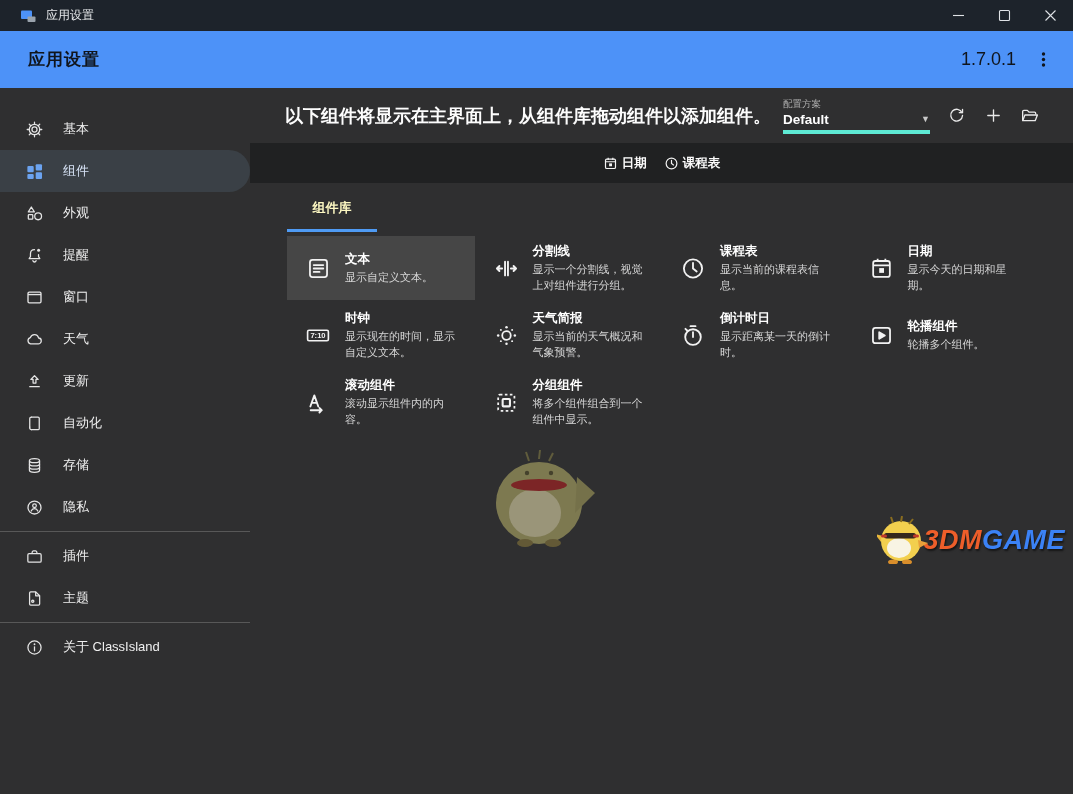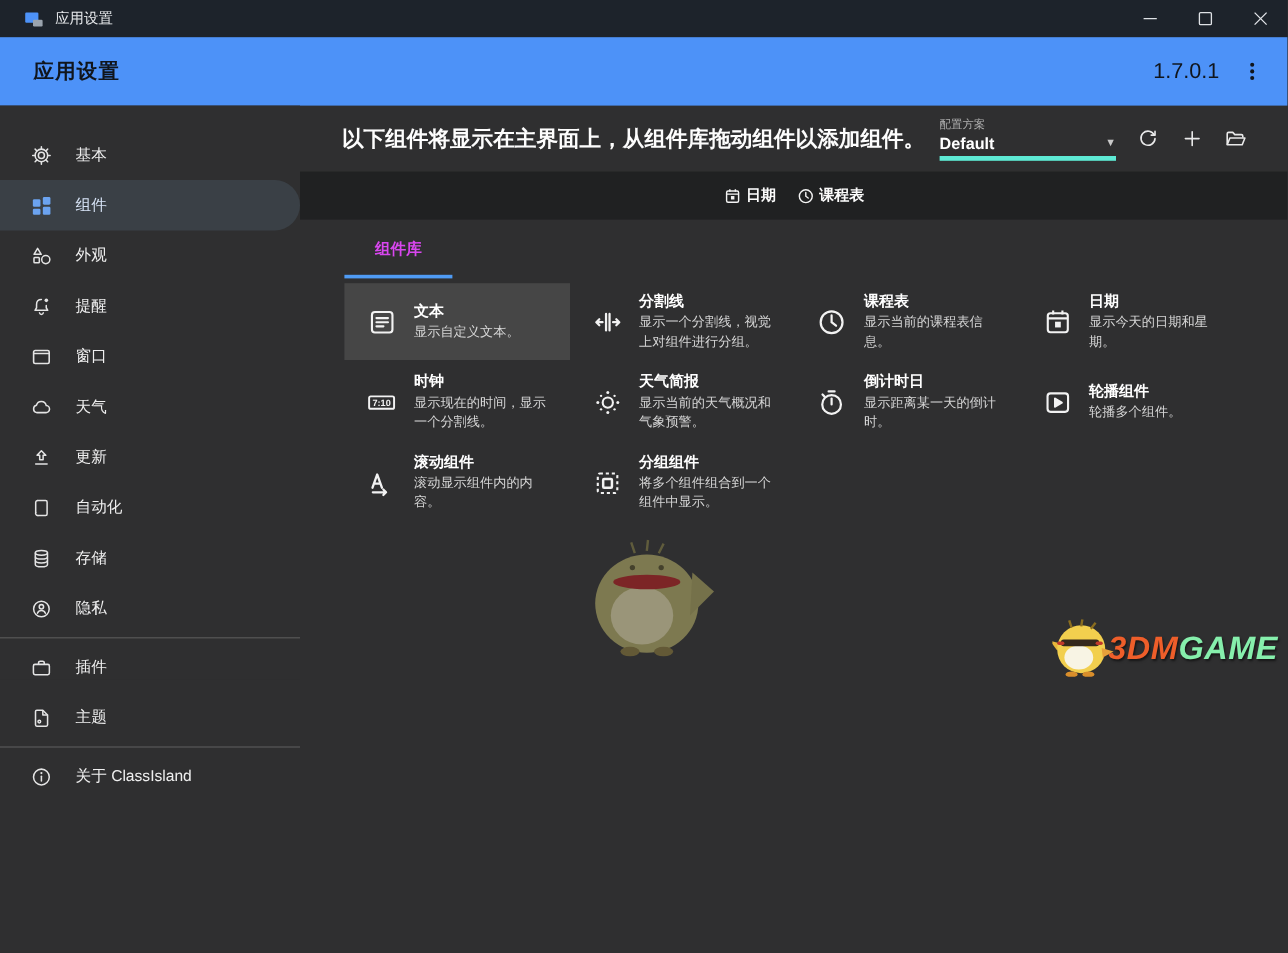--- a/index.html
+++ b/index.html
@@ -46,38 +46,38 @@
   .profile-caret { font-size:9px; color:#c9c9c9; }
   .tool-btns { display:flex; align-items:center; gap:11px; margin-left:13px; }
   .icon-btn { width:26px; height:26px; display:flex; align-items:center; justify-content:center; color:#e9e9e9; cursor:default; }
 
   .strip { height:40px; background:#202122; display:flex; align-items:center; justify-content:center; gap:17px; flex:0 0 auto; }
   .chip { display:flex; align-items:center; gap:4px; color:#fbfbfb; cursor:default; }
   .chip-label { font-size:12.5px; font-weight:700; }
   .chip .chip-icon { display:flex; align-items:center; color:#f3f3f3; }
 
   .panel { flex:1; position:relative; }
-  .tab { margin:16px 0 0 37px; width:90px; text-align:center; padding-bottom:12px; border-bottom:3px solid #4f9bf4; color:#d946ef; font-size:13px; font-weight:700; cursor:default; position:relative; z-index:2; }
+  .tab { margin:16px 0 0 37px; width:90px; text-align:center; padding-bottom:12px; border-bottom:3px solid #4f9bf4; color:#fef9c3; font-size:13px; font-weight:700; cursor:default; position:relative; z-index:2; }
   .cards { margin:4px 0 0 37px; width:751px; display:grid; grid-template-columns:repeat(4,187.5px); grid-auto-rows:64px; row-gap:3px; position:relative; z-index:2; }
   .card { display:flex; align-items:center; gap:14px; padding:8px 10px 8px 18px; cursor:default; }
   .card.selected { background:#464646; }
   .c-icon { width:26px; flex:0 0 auto; display:flex; align-items:center; justify-content:flex-end; color:#f2f2f2; }
   .c-text { min-width:0; }
   .c-title { font-size:12.5px; font-weight:700; color:#ffffff; }
   .c-desc { font-size:11px; color:#d6d6d6; line-height:1.4; margin-top:2px; width:120px; }
 
   
   .mascot { position:absolute; left:233px; top:266px; width:114px; height:98px; z-index:1; opacity:.82; pointer-events:none; }
 
   
   .logo3dm { position:absolute; right:8px; bottom:2px; display:flex; align-items:center; z-index:5; }
   .logo-chick { margin-right:-6px; position:relative; z-index:1; }
   .logo-text { font-size:27px; font-weight:800; letter-spacing:.5px; text-shadow:1px 2px 2px rgba(0,0,0,.55); font-style:italic; }
   .logo-3dm { color:#ee5e2a; }
-  .logo-game { color:#86efac; }
+  .logo-game { color:#3b82f6; }
 
   svg { display:block; }
 </style>
 </head>
 <body>
 
 <div class="window">
 
   <div class="titlebar">
     <div class="tb-left">
@@ -405,21 +405,21 @@
 
           <div class="card">
             <span class="c-icon">
                 <svg width="27" height="27" viewBox="0 0 24 24" fill="none" stroke="currentColor" stroke-width="1.5">
                   <rect x="2.4" y="7.2" width="19.2" height="9.6" rx="1.3"></rect>
                   <text x="12" y="14.7" font-size="7" font-weight="bold" text-anchor="middle" fill="currentColor" stroke="none">7:10</text>
                 </svg>
               </span>
             <div class="c-text">
                 <div class="c-title">时钟</div>
-                <div class="c-desc">显示现在的时间，显示一个分割线。</div>
+                <div class="c-desc">显示现在的时间，显示自定义文本。</div>
               </div>
           </div>
 
           <div class="card">
             <span class="c-icon">
                 <svg width="25" height="25" viewBox="0 0 24 24" fill="none" stroke="currentColor" stroke-width="1.7">
                   <circle cx="12" cy="12" r="4.1"></circle>
                   <g fill="currentColor" stroke="none">
                     <circle cx="12" cy="4" r="1.2"></circle>
                     <circle cx="12" cy="20" r="1.2"></circle>

